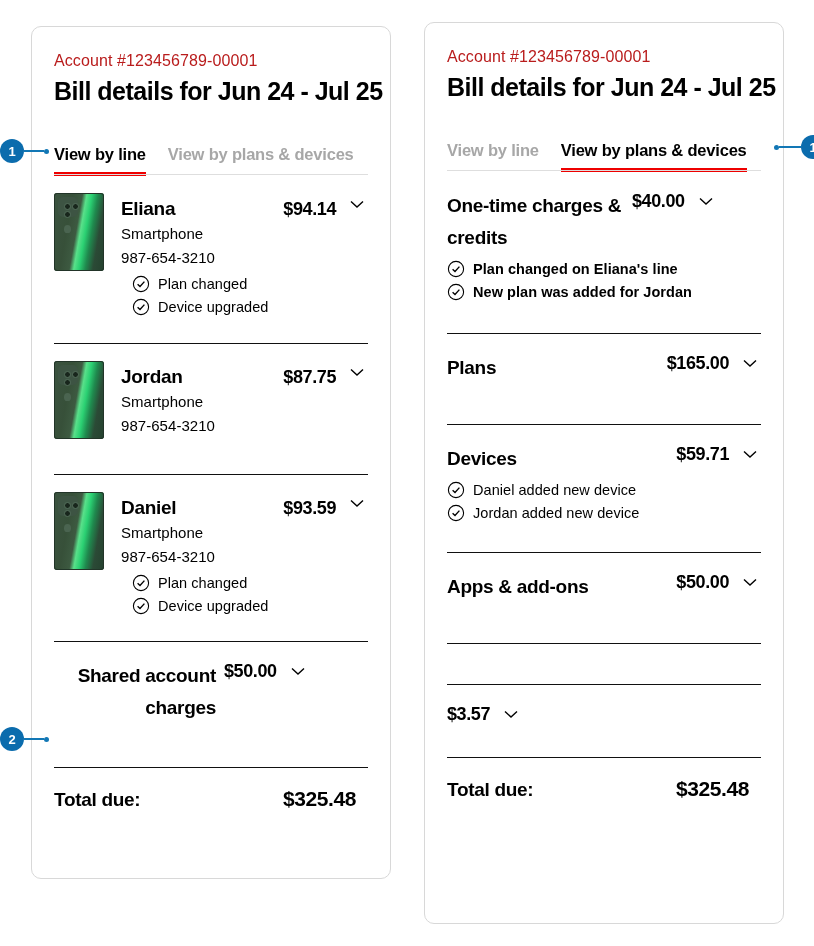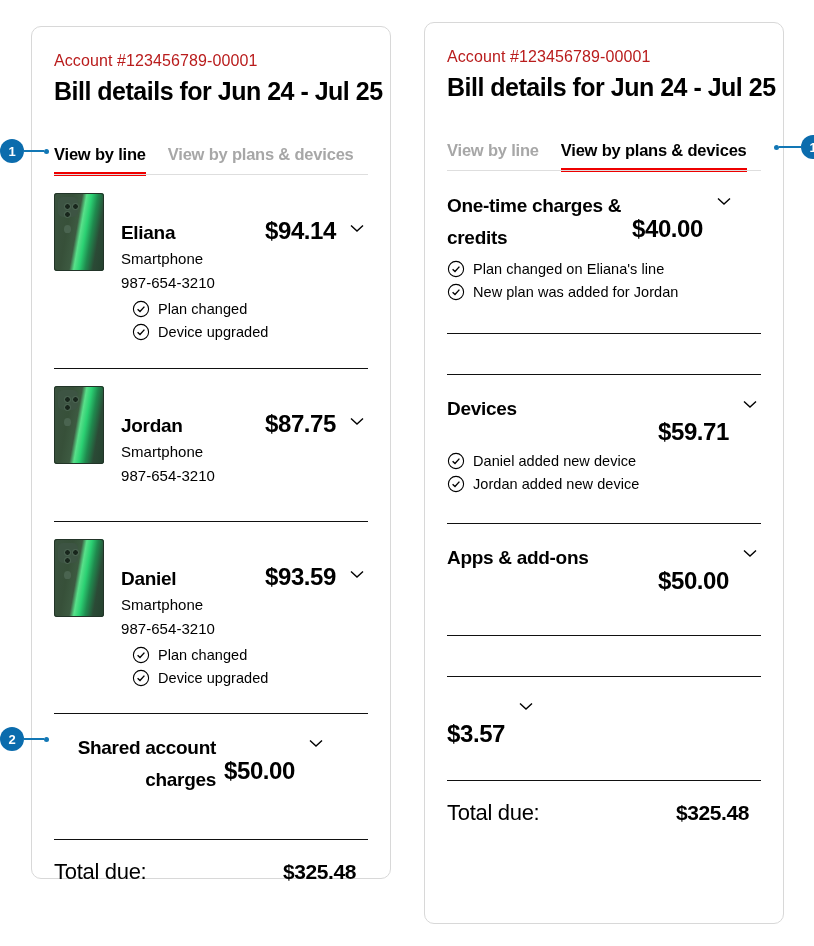--- a/index.html
+++ b/index.html
@@ -70,25 +70,24 @@
     position: absolute;
     left: 0; right: 0; bottom: 1px;
     height: 1px;
     background: #dedede;
   }
 
   
   .divider { height: 1px; background: #111111; }
 
   .row-amount {
-    font-size: 24px;
+    font-size: 18px;
     font-weight: bold;
     letter-spacing: -0.4px;
     white-space: nowrap;
-    margin-top: 24px;
   }
 
   .chev { width: 22px; height: 22px; flex: 0 0 22px; cursor: pointer; }
   .chev svg { display: block; }
 
   
   .line-item { display: flex; padding-top: 17px; }
   .thumb {
     width: 50px; height: 78px; flex: 0 0 50px;
     margin-right: 17px;
@@ -176,21 +175,21 @@
   .sum-row .row-amount { margin-right: 10px; padding-top: 1px; }
   .info-icon { width: 16px; height: 16px; margin-left: 7px; flex: 0 0 16px; cursor: pointer; }
   .info-icon svg { display: block; }
 
   .total-row {
     display: flex;
     align-items: baseline;
     padding-top: 19px;
   }
   .total-label {
-    font-size: 22px; font-weight: normal;
+    font-size: 19px; font-weight: bold;
     letter-spacing: -0.3px;
     flex: 1 1 auto;
   }
   .total-amount {
     font-size: 21px; font-weight: bold;
     letter-spacing: -0.4px;
     margin-right: 12px;
   }
 
   
@@ -393,21 +392,21 @@
 
       <div class="sum-row">
         <span class="sum-label" style="max-width:185px;">One-time charges &amp; credits</span>
         <span class="row-amount">$40.00</span>
         <span class="chev">
           <svg width="22" height="22" viewBox="0 0 22 22">
               <path d="M5 8.5 L11 14 L17 8.5" fill="none" stroke="#000" stroke-width="1.4"></path>
             </svg>
         </span>
       </div>
-      <div class="badges" style="padding-left:0;margin-top:6px;">
+      <div class="badges" style="padding-left:0;margin-top:6px;font-weight:bold;">
         <div class="badge-row">
           <span class="check">
             <svg width="18" height="18" viewBox="0 0 18 18">
                 <circle cx="9" cy="9" r="7.6" fill="none" stroke="#000" stroke-width="1.1"></circle>
                 <path d="M5.6 9.2 L8 11.4 L12.4 6.6" fill="none" stroke="#000" stroke-width="1.4"></path>
               </svg>
           </span>
           <span>Plan changed on Eliana's line</span>
         </div>
         <div class="badge-row">
@@ -416,20 +415,29 @@
                 <circle cx="9" cy="9" r="7.6" fill="none" stroke="#000" stroke-width="1.1"></circle>
                 <path d="M5.6 9.2 L8 11.4 L12.4 6.6" fill="none" stroke="#000" stroke-width="1.4"></path>
               </svg>
           </span>
           <span>New plan was added for Jordan</span>
         </div>
       </div>
 
       <div class="divider" style="margin-top:32px;"></div>
 
+      <div class="sum-row">
+        <span class="sum-label">Plans</span>
+        <span class="row-amount">$165.00</span>
+        <span class="chev">
+          <svg width="22" height="22" viewBox="0 0 22 22">
+              <path d="M5 8.5 L11 14 L17 8.5" fill="none" stroke="#000" stroke-width="1.4"></path>
+            </svg>
+        </span>
+      </div>
 
       <div class="divider" style="margin-top:40px;"></div>
 
       <div class="sum-row">
         <span class="sum-label">Devices</span>
         <span class="row-amount">$59.71</span>
         <span class="chev">
           <svg width="22" height="22" viewBox="0 0 22 22">
               <path d="M5 8.5 L11 14 L17 8.5" fill="none" stroke="#000" stroke-width="1.4"></path>
             </svg>

